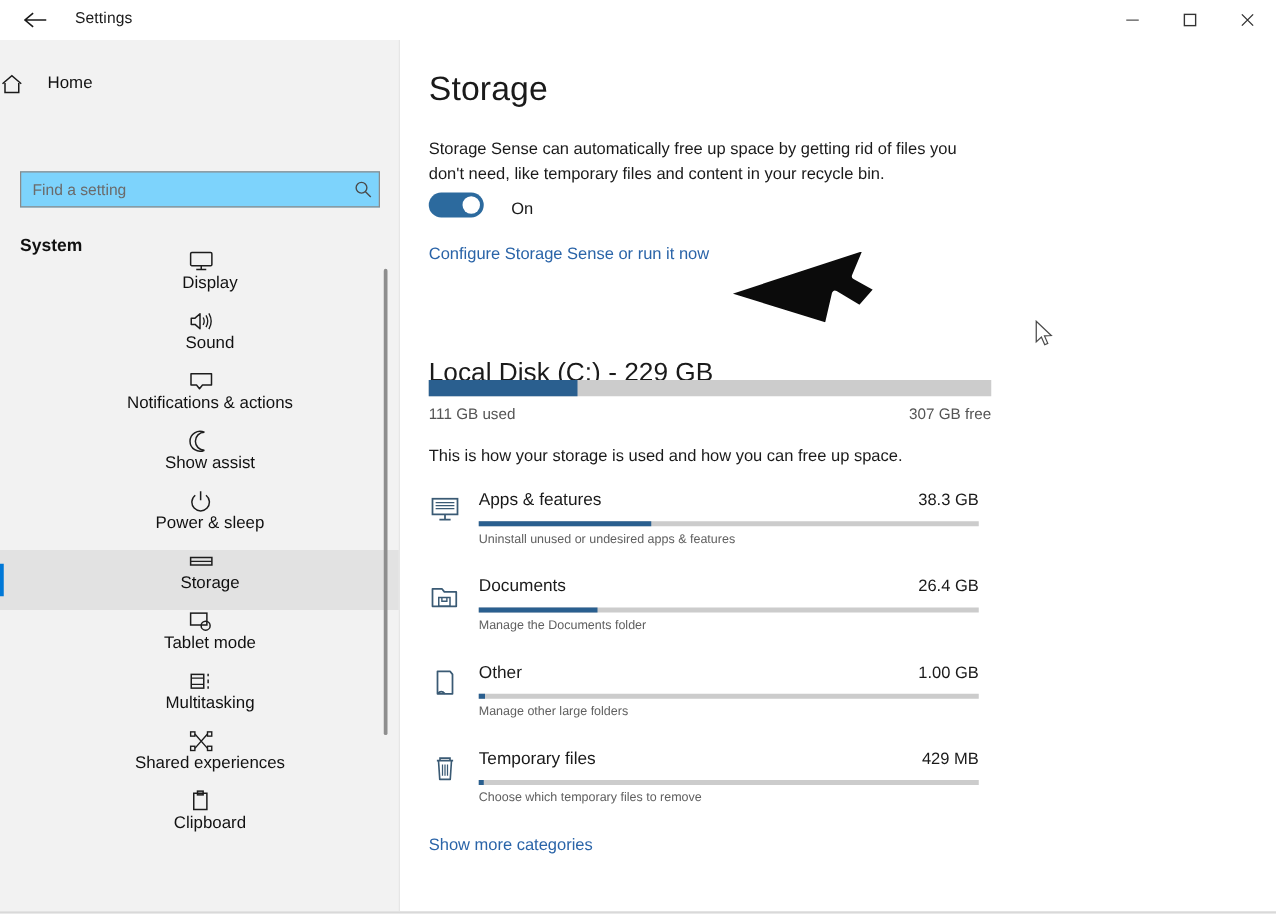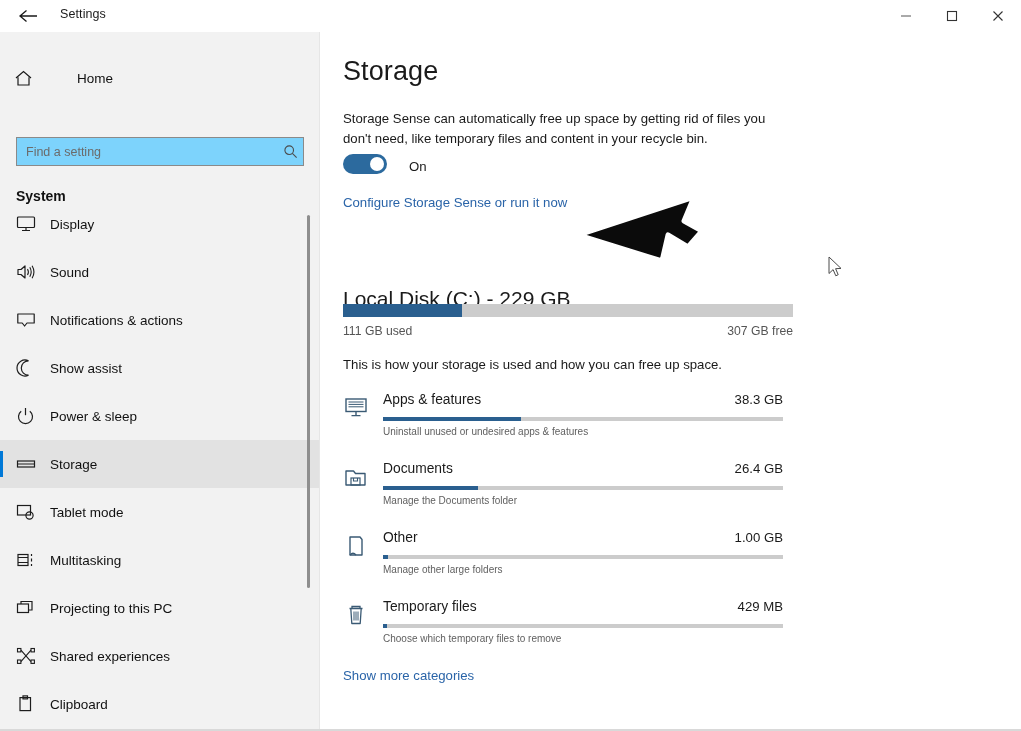--- a/index.html
+++ b/index.html
@@ -67,24 +67,23 @@
     width: 320px;
     height: 697px;
     background: #f2f2f2;
     border-right: 1px solid #e6e6e6;
     overflow: hidden;
   }
   .home-row {
     position: absolute;
     left: 0; top: 26px;
     width: 320px; height: 40px;
-    display: flex; align-items: center;
-    padding-left: 14px;
+    display: flex; align-items: flex-start;
+    padding-left: 0;
     cursor: default;
-    gap: 25px;
   }
   .home-ico { width: 32px; display: flex; align-items: center; justify-content: flex-start; }
   .home-label {
     font-size: 13.5px; color: #111; margin-left: 6px;
   }
 
   .searchbox {
     position: absolute;
     left: 16px; top: 105px;
     width: 288px; height: 29px;
@@ -118,20 +117,21 @@
     left: 0; top: 168px;
     width: 320px;
   }
   .navitem {
     position: relative;
     height: 48px;
     display: flex;
     align-items: center;
     padding-left: 16px;
     cursor: default;
+    flex-direction: column;
   }
   .navitem.selected { background: #e2e2e2; }
   .navitem.selected::before {
     content: "";
     position: absolute;
     left: 0; top: 11px;
     width: 3px; height: 26px;
     background: #0078d7;
   }
   .nav-ico {
@@ -474,29 +474,20 @@
         <span class="nav-ico">
           <svg width="20" height="18" viewBox="0 0 20 18">
             <rect x="2" y="3.5" width="10" height="11" fill="none" stroke="#1d1d1d" stroke-width="1.2"></rect>
             <path d="M2 6.5 H12 M2 11.5 H12" stroke="#1d1d1d" stroke-width="1"></path>
             <path d="M15.5 3 V5 M15.5 7.5 V10.5 M15.5 13 V15" stroke="#1d1d1d" stroke-width="1.2"></path>
           </svg>
         </span>
         <span class="nav-label">Multitasking</span>
       </div>
 
-      <div class="navitem">
-        <span class="nav-ico">
-          <svg width="20" height="18" viewBox="0 0 20 18">
-            <rect x="1.5" y="5" width="11" height="8.5" fill="none" stroke="#1d1d1d" stroke-width="1.2"></rect>
-            <path d="M5 5 V2.5 H16 V11 H12.5" fill="none" stroke="#1d1d1d" stroke-width="1.2"></path>
-          </svg>
-        </span>
-        <span class="nav-label">Projecting to this PC</span>
-      </div>
 
       <div class="navitem">
         <span class="nav-ico">
           <svg width="20" height="18" viewBox="0 0 20 18">
             <rect x="1.5" y="1.5" width="3.4" height="3.4" fill="none" stroke="#1d1d1d" stroke-width="1.1"></rect>
             <rect x="15" y="1.5" width="3.4" height="3.4" fill="none" stroke="#1d1d1d" stroke-width="1.1"></rect>
             <rect x="1.5" y="13" width="3.4" height="3.4" fill="none" stroke="#1d1d1d" stroke-width="1.1"></rect>
             <rect x="15" y="13" width="3.4" height="3.4" fill="none" stroke="#1d1d1d" stroke-width="1.1"></rect>
             <path d="M4.9 3.2 L15 14.7 M15 3.2 L4.9 14.7" stroke="#1d1d1d" stroke-width="1.1"></path>
           </svg>

